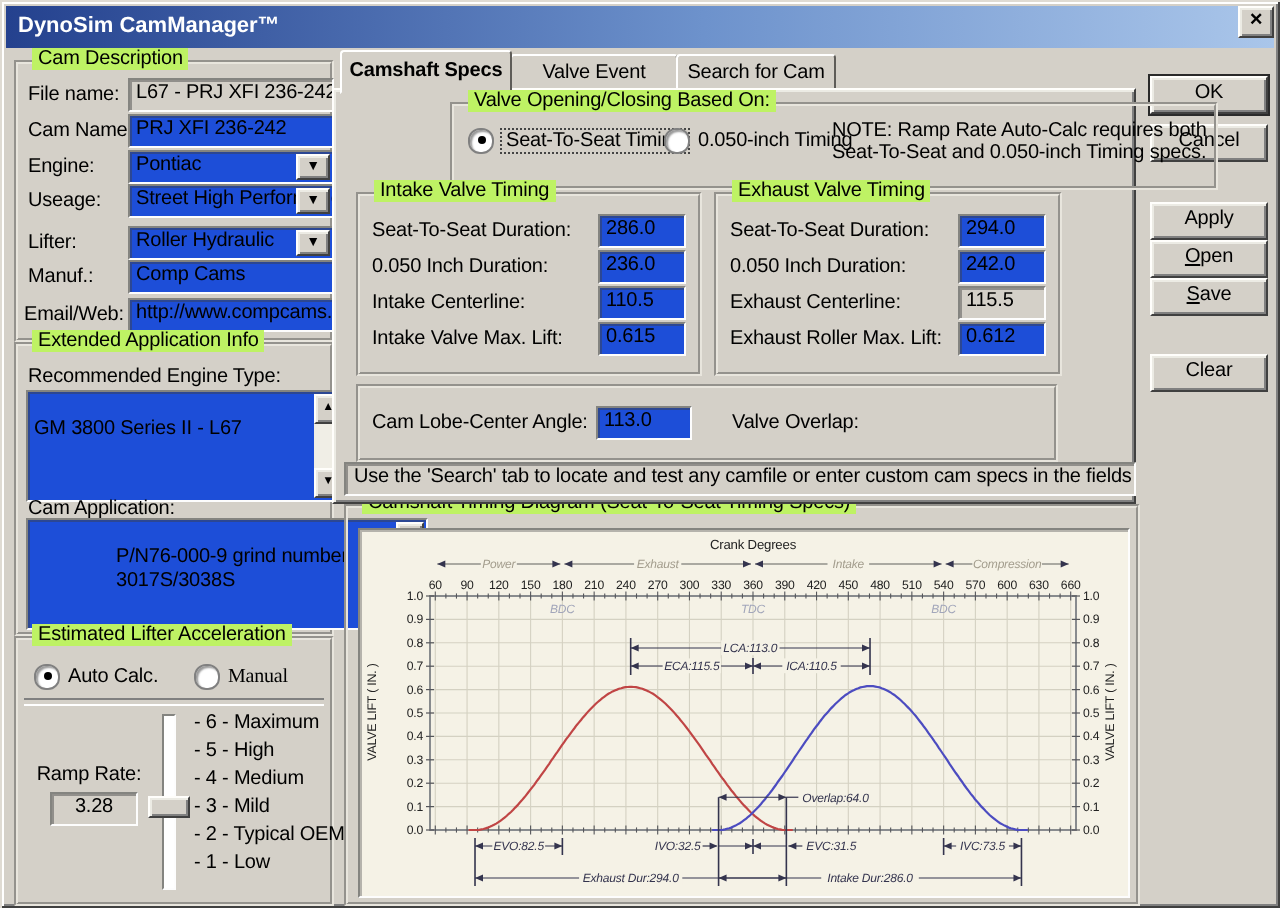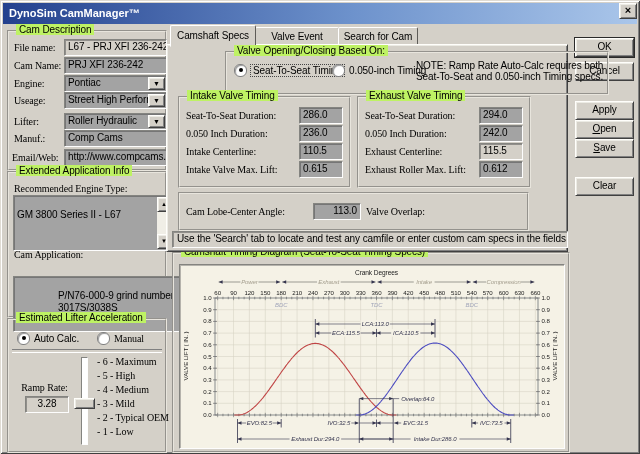--- a/index.html
+++ b/index.html
@@ -8,25 +8,25 @@
     box-shadow:inset 1px 1px 0 #dfdbd3, inset -1px -1px 0 #404040, inset 2px 2px 0 #fff, inset -2px -2px 0 #808080;
     overflow:hidden;}
   .titlebar{position:absolute;left:3px;top:3px;right:3px;height:21px;
     background:linear-gradient(90deg,#24418e 0%,#6d92cc 55%,#aac6ea 100%);}
   .title{position:absolute;left:6px;top:0;line-height:21px;color:#fff;font-weight:bold;font-size:11px;letter-spacing:0;}
   .xbtn{position:absolute;right:3px;top:3px;width:16px;height:14px;text-align:center;line-height:13px;font-size:11px;font-weight:bold;}
   .raised{background:#d4d0c8;border:1px solid;border-color:#fffefb #404040 #404040 #fffefb;
     box-shadow:inset 1px 1px 0 #ecebe4, inset -1px -1px 0 #808080;}
   .grp{position:absolute;border:2px groove #e8e5dd;}
   .legend{position:absolute;top:-8px;left:7px;background:#bef264;padding:0 3px;white-space:nowrap;}
-  .sunken{background:#a3a3a3;border:1px solid;border-color:#848480 #fdfdfd #fdfdfd #848480;
+  .sunken{background:#1d4ed8;border:1px solid;border-color:#848480 #fdfdfd #fdfdfd #848480;
     box-shadow:inset 1px 1px 0 rgba(64,64,64,.45);}
   .ro{background:#d4d0c8;}
   .tb{position:absolute;height:15px;line-height:13px;padding:0 3px;white-space:nowrap;overflow:hidden;}
-  .row-label{position:absolute;white-space:nowrap;font-family:Liberation Serif, serif;}
+  .row-label{position:absolute;white-space:nowrap;}
   .drop{position:absolute;right:1px;top:1px;bottom:1px;width:15px;font-size:7px;line-height:12px;text-align:center;padding:0;}
   .ta{position:absolute;white-space:pre-line;line-height:12px;padding:1px 16px 1px 3px;overflow:hidden;}
   .vscroll{position:absolute;top:1px;right:1px;bottom:1px;width:14px;background:#f0eee6;}
   .sb{position:absolute;left:0;right:0;height:13px;font-size:6px;line-height:12px;text-align:center;}
   .sb.up{top:0;} .sb.dn{bottom:0;}
   .radio{display:inline-block;width:11px;height:11px;border-radius:6px;background:#fff;border:1px solid #808080;
     box-shadow:inset 1px 1px 1px rgba(0,0,0,.4);vertical-align:middle;}
   .radio.on::after{content:"";display:block;width:4px;height:4px;border-radius:2px;background:#000;margin:3px auto;}
   .rlabel{vertical-align:middle;margin-left:4px;}
   .focus{outline:1px dotted #444;padding:0 2px;}
@@ -84,21 +84,21 @@
     <span class="legend">Extended Application Info</span>
     <span class="row-label" style="left:5px;top:10px;">Recommended Engine Type:</span>
     <div class="ta sunken" style="left:4px;top:22px;width:139px;height:52px;">
       <span>GM 3800 Series II - L67</span>
       <div class="vscroll">
         <div class="sb up raised">▲</div>
         <div class="sb dn raised">▼</div>
       </div>
     </div>
     <span class="row-label" style="left:5px;top:76px;">Cam Application:</span>
-    <div class="ta sunken" style="left:4px;top:103px;width:139px;height:52px;padding-left:44px;">
+    <div class="ta sunken" style="left:4px;top:86px;width:139px;height:52px;padding-left:44px;">
       <span style="white-space:pre-line;">P/N76-000-9  grind number
 3017S/3038S</span>
       <div class="vscroll">
         <div class="sb up raised">▲</div>
         <div class="sb dn raised">▼</div>
       </div>
     </div>
   </div>
 
   <div class="grp" style="left:7px;top:318px;width:156px;height:131px;">
@@ -115,21 +115,21 @@
     <div class="slider-track" style="left:72px;top:37px;height:86px;"></div>
     <div class="thumb raised" style="left:65px;top:78px;"></div>
     <span class="row-label" style="left:88px;top:36px;">- 6 - Maximum</span>
     <span class="row-label" style="left:88px;top:50px;">- 5 - High</span>
     <span class="row-label" style="left:88px;top:64px;">- 4 - Medium</span>
     <span class="row-label" style="left:88px;top:78px;">- 3 - Mild</span>
     <span class="row-label" style="left:88px;top:92px;">- 2 - Typical OEM</span>
     <span class="row-label" style="left:88px;top:106px;">- 1 - Low</span>
   </div>
 
-  <div class="tab" style="left:170px;top:25px;width:84px;height:20px;line-height:19px;z-index:3;">Camshaft Specs</div>
+  <div class="tab" style="left:170px;top:25px;width:84px;height:20px;line-height:19px;z-index:3;font-weight:bold;">Camshaft Specs</div>
   <div class="tab" style="left:255px;top:27px;width:82px;height:17px;line-height:17px;">Valve Event Timing</div>
   <div class="tab" style="left:338px;top:27px;width:78px;height:17px;line-height:17px;">Search for Cam File</div>
   <div class="raised" style="position:absolute;left:166px;top:44px;width:400px;height:206px;z-index:2;"></div>
 
   <div class="grp" style="left:178px;top:51px;width:380px;height:40px;z-index:4;margin-left:47px;">
     <span class="legend">Valve Opening/Closing Based On:</span>
     <span style="position:absolute;left:7px;top:11px;">
       <span class="radio on"></span><span class="rlabel focus">Seat-To-Seat Timing</span>
     </span>
     <span style="position:absolute;left:105px;top:11px;">
@@ -160,21 +160,21 @@
     <span class="row-label" style="left:6px;top:30px;">0.050 Inch Duration:</span>
     <div class="tb sunken" style="right:6px;top:27px;width:36px;">242.0</div>
     <span class="row-label" style="left:6px;top:48px;">Exhaust Centerline:</span>
     <div class="tb sunken ro" style="right:6px;top:45px;width:36px;">115.5</div>
     <span class="row-label" style="left:6px;top:66px;">Exhaust Roller Max. Lift:</span>
     <div class="tb sunken" style="right:6px;top:63px;width:36px;">0.612</div>
   </div>
 
   <div class="grp" style="left:178px;top:192px;width:347px;height:35px;z-index:4;">
     <span class="row-label" style="left:6px;top:12px;">Cam Lobe-Center Angle:</span>
-    <div class="tb sunken" style="left:133px;top:9px;width:40px;text-align:right;">113.0</div>
+    <div class="tb sunken" style="left:118px;top:9px;width:40px;">113.0</div>
     <span class="row-label" style="left:186px;top:12px;">Valve Overlap:</span>
     <div class="tb sunken ro" style="right:7px;top:9px;width:40px;margin-top:28px;">64.0</div>
   </div>
 
   <div class="status sunken" style="left:172px;top:231px;width:386px;height:15px;z-index:4;background:#d4d0c8;">Use the 'Search' tab to locate and test any camfile or enter custom cam specs in the fields provided.</div>
 
   <div class="btn raised default" style="top:38px;">OK</div>
   <div class="btn raised" style="top:62px;">Cancel</div>
   <div class="btn raised" style="top:101px;">Apply</div>
   <div class="btn raised" style="top:120px;"><u>O</u>pen</div>

